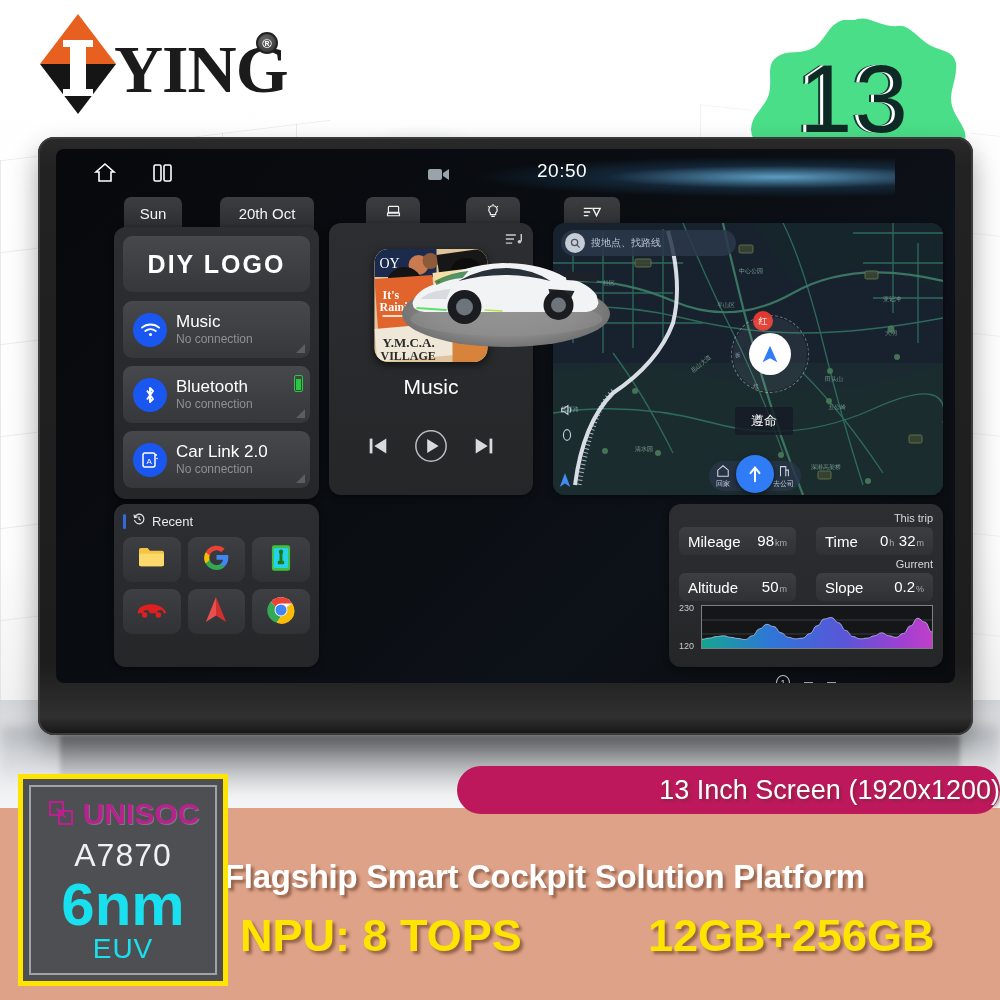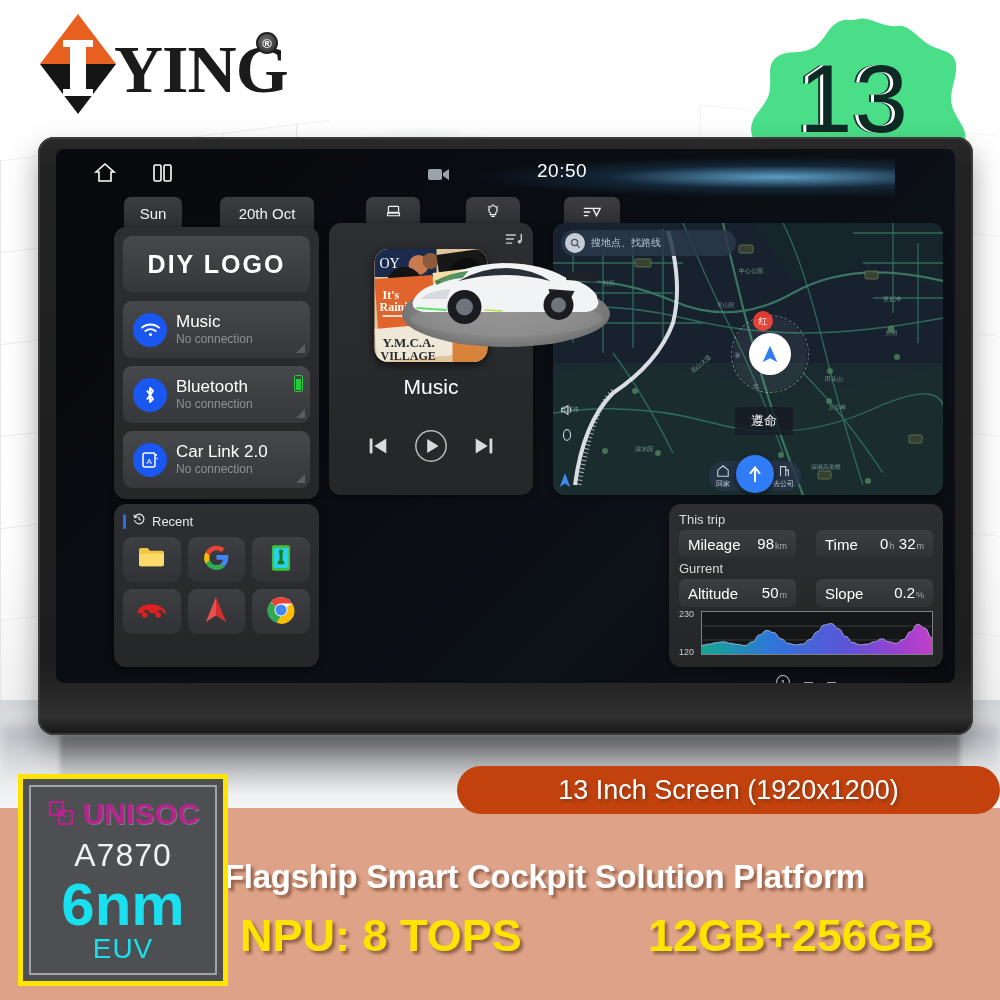--- a/index.html
+++ b/index.html
@@ -296,21 +296,21 @@
   }
   .car-stage {
     position: absolute; left: 50%; transform: translateX(-50%); top: 58px;
     width: 208px; height: 66px; border-radius: 50%;
     background: radial-gradient(ellipse at 50% 45%, #9a9a9a 0%, #8b8b8b 48%, #6f6f6f 76%, rgba(60,60,60,0) 100%);
   }
   .car-body { position: absolute; left: 50%; transform: translateX(-50%); top: 18px; width: 215px; height: 96px; }
 
   
   .p-trip { left: 613px; top: 281px; width: 274px; height: 163px; padding: 8px 10px; }
-  .trip-lbl { color: #d7d9db; font-size: 13px; margin-bottom: 3px; }
+  .trip-lbl { color: #d7d9db; font-size: 11px; margin-bottom: 3px; text-align: right; }
   .trip-row { display: flex; gap: 20px; margin-bottom: 3px; }
   .trip-box {
     flex: 1; height: 28px; border-radius: 6px;
     background: linear-gradient(to bottom, #3c3e41, #2f3134);
     display: flex; align-items: center; justify-content: space-between; padding: 0 9px;
   }
   .trip-k { color: #fff; font-size: 15px; }
   .trip-v { color: #fff; font-size: 15px; }
   .trip-u { color: #a8abae; font-size: 9px; margin-left: 1px; }
   .trip-chart-wrap { position: relative; margin-top: 4px; height: 44px; padding-left: 22px; }
@@ -327,22 +327,22 @@
   }
   .pd-dash { width: 9px; height: 2px; background: #9b9ea1; }
 
   
   .band {
     position: absolute; left: 0; right: 0; top: 808px; height: 192px;
     background: #dda287;
   }
   .pill {
     position: absolute; left: 457px; top: 766px; width: 543px; height: 48px;
-    background: #c2410c; border-radius: 24px;
-    display: flex; align-items: center; justify-content: center;
+    background: #be185d; border-radius: 24px;
+    display: flex; align-items: center; justify-content: flex-end;
     color: #fff; font-size: 27px;
     text-shadow: 2px 2px 3px rgba(90,50,30,.55);
   }
   .band-line1 {
     position: absolute; left: 224px; top: 856px; width: 776px; height: 42px;
     color: #fff; font-size: 33px; font-weight: bold; letter-spacing: -.3px;
     display: flex; align-items: center;
     text-shadow: 3px 3px 3px rgba(100,55,35,.6);
   }
   .band-npu {

